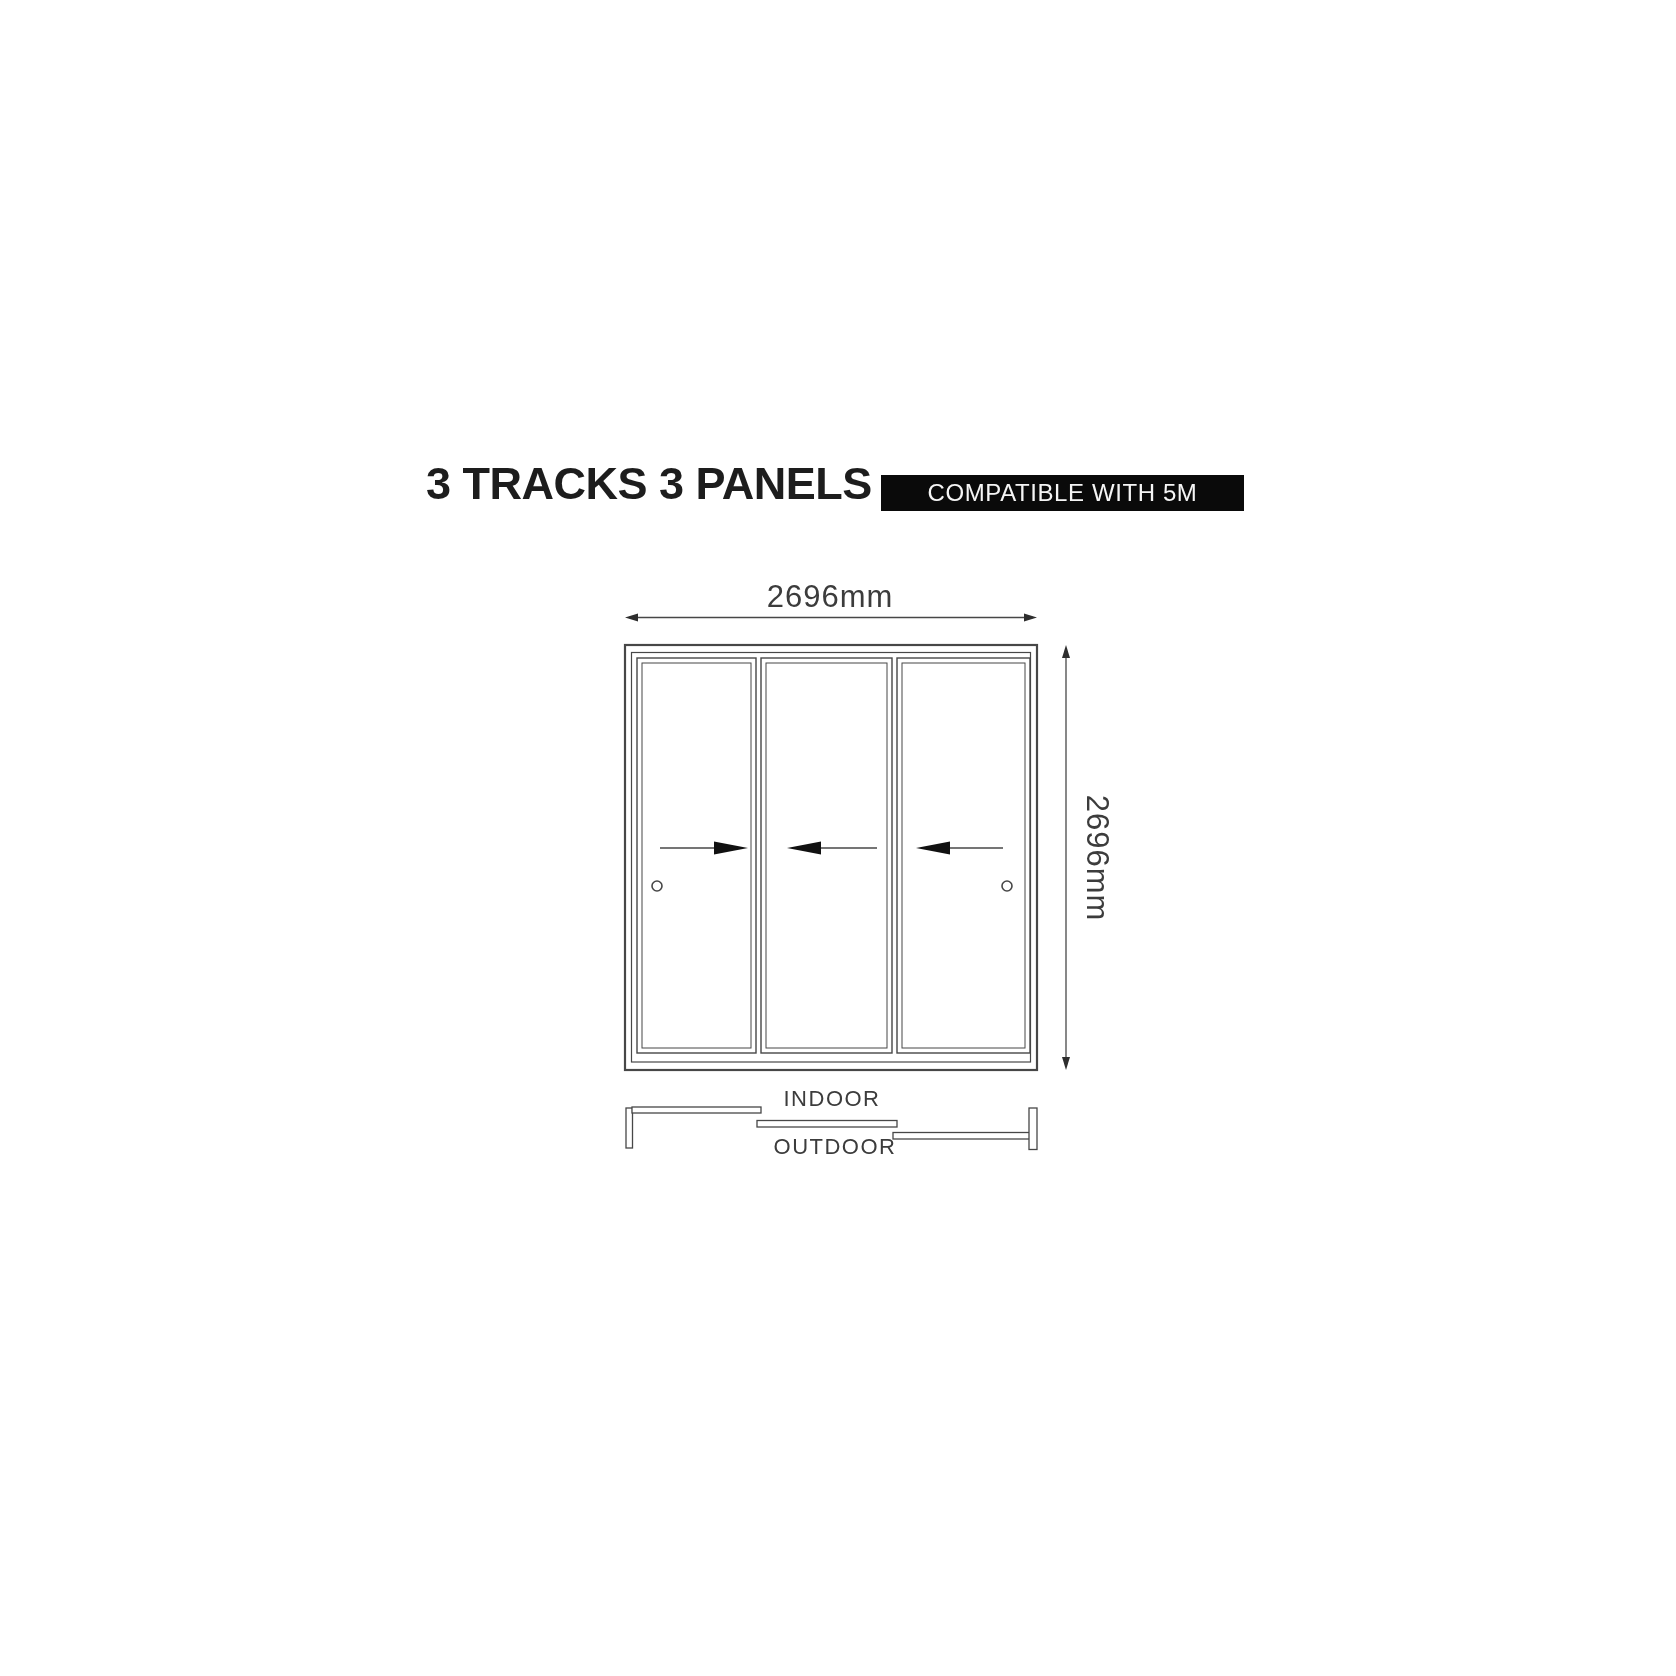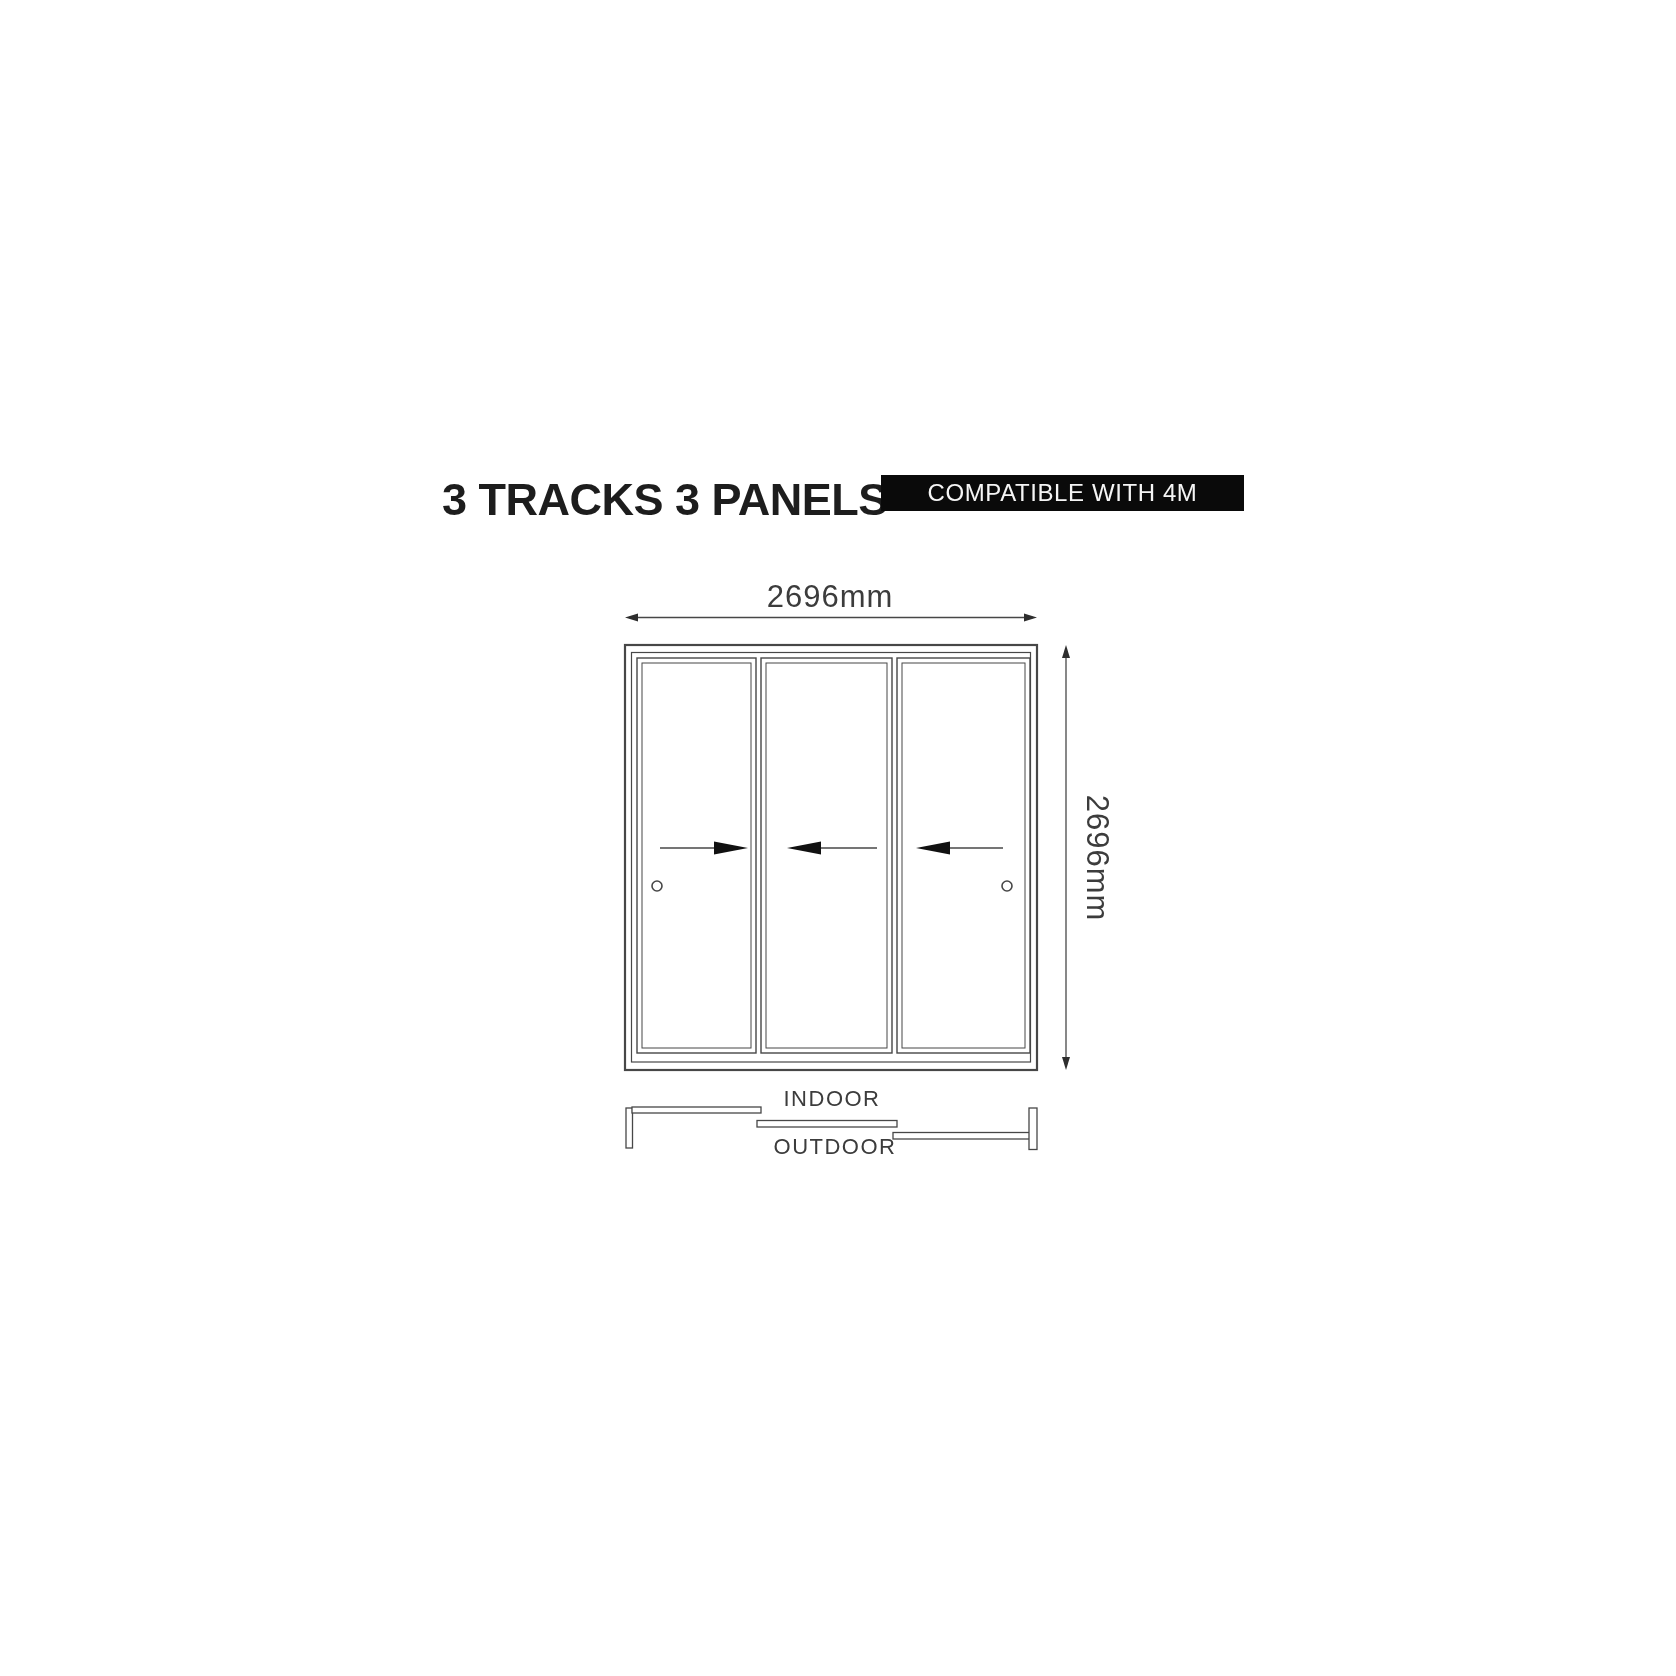--- a/index.html
+++ b/index.html
@@ -1,21 +1,21 @@
 <!DOCTYPE html>
 <html><head>
 <meta charset="utf-8">
 <style>
   html,body{margin:0;padding:0;background:#ffffff;}
   .canvas{
     position:relative;width:1676px;height:1676px;background:#ffffff;
     font-family:"Liberation Sans",sans-serif;overflow:hidden;
   }
   .title{
-    position:absolute;left:426px;top:459px;margin:16px;
+    position:absolute;left:426px;top:459px;margin:0;
     font-size:45px;font-weight:700;letter-spacing:-0.5px;color:#1d1d1d;
     white-space:nowrap;line-height:1.1;
   }
   .badge{
     position:absolute;left:881px;top:475px;width:363px;height:36px;
     display:flex;align-items:center;justify-content:center;
     background:#0a0a0a;color:#f5f5f5;font-size:24px;letter-spacing:0.6px;
     white-space:nowrap;
   }
   svg.diagram{position:absolute;left:0;top:0;}
@@ -25,21 +25,21 @@
   .plantext{font-size:22px;letter-spacing:1.5px;fill:#3c3c3c;}
   .ah{fill:#2e2e2e;stroke:none;}
   .sar{fill:#111111;stroke:none;}
 </style>
 </head>
 <body>
 
 <div class="canvas">
 
   <h1 class="title">3 TRACKS 3 PANELS</h1>
-  <div class="badge">COMPATIBLE WITH 4M</div>
+  <div class="badge">COMPATIBLE WITH 5M</div>
 
   <svg class="diagram" width="1676" height="1676" viewBox="0 0 1676 1676">
 
     <g>
       <text class="dimtext" x="830" y="607" text-anchor="middle" fill="#3c3c3c">2696mm</text>
       <line class="ln" x1="629" y1="617.5" x2="1033" y2="617.5" stroke-width="1.3"></line>
       <polygon class="ah" points="625,617.5 638,613.5 638,621.5"></polygon>
       <polygon class="ah" points="1037,617.5 1024,613.5 1024,621.5"></polygon>
     </g>
 

